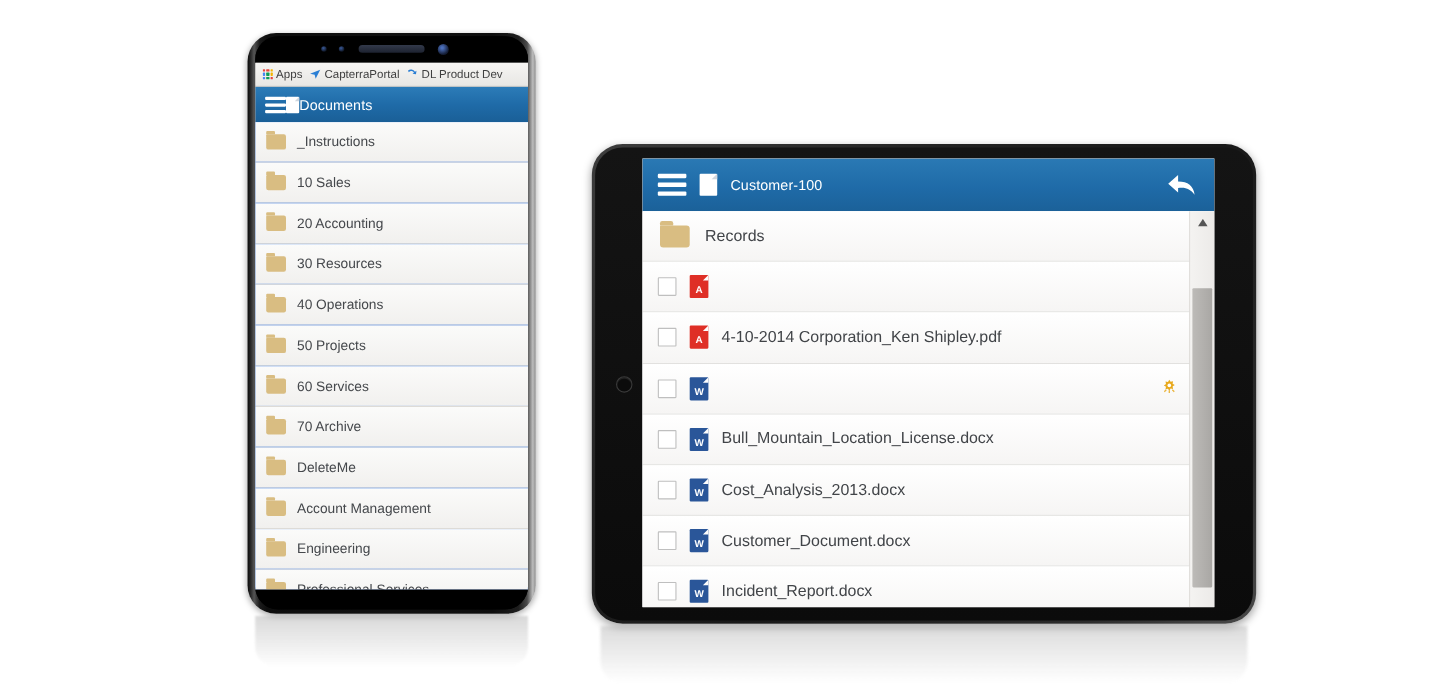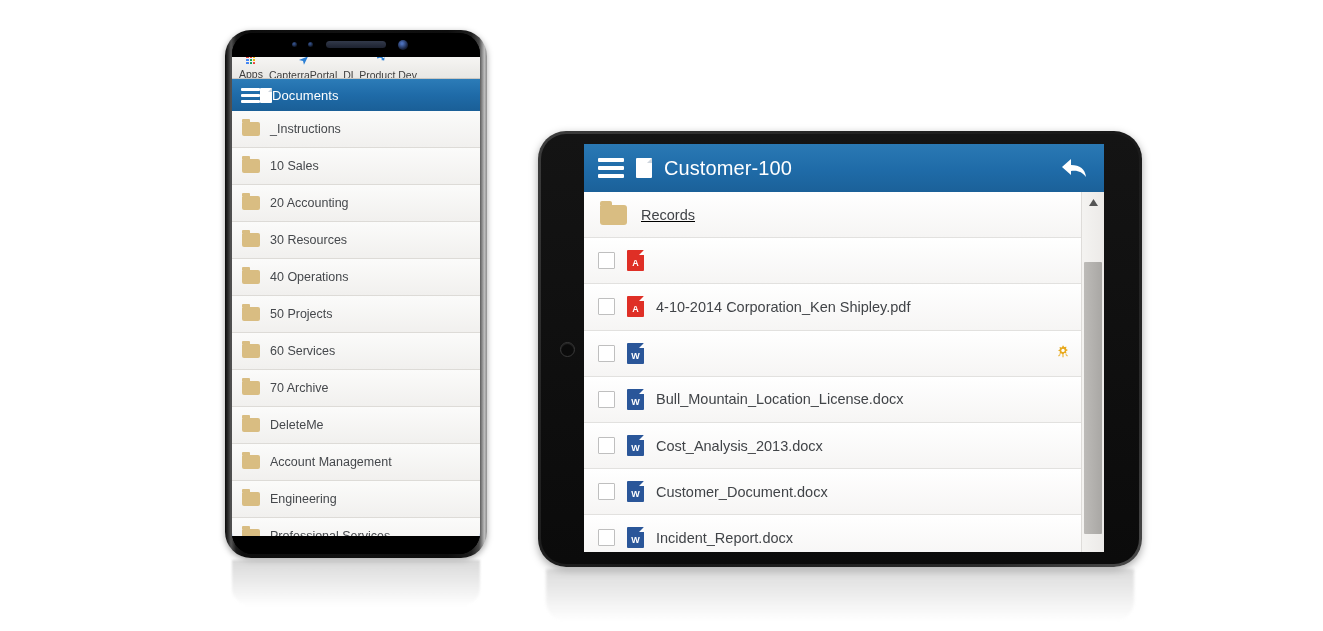--- a/index.html
+++ b/index.html
@@ -79,21 +79,21 @@
     border-bottom: 1px solid #c9c7c3;
     display: flex;
     align-items: center;
     padding-left: 7px;
     gap: 6px;
     font-size: 10.5px;
     color: #3b3b3b;
     white-space: nowrap;
     overflow: hidden;
   }
-  .bm-item { display: flex; align-items: center; gap: 3px; flex-direction: column; }
+  .bm-item { display: flex; align-items: center; gap: 3px; }
   .bm-label { font-size: 10.5px; color: #3f3f3f; }
   .apps-grid {
     width: 9px; height: 9px;
     display: grid;
     grid-template-columns: repeat(3, 1fr);
     grid-template-rows: repeat(3, 1fr);
     gap: 1px;
   }
   .apps-grid i { display: block; border-radius: 0.5px; }
 
@@ -222,21 +222,21 @@
     background: linear-gradient(to bottom, #2a79b4 0%, #1f6ba8 55%, #1b6199 100%);
     display: flex;
     align-items: center;
     padding: 0 14px 0 14px;
     gap: 12px;
   }
   #tablet-header .hamburger { width: 26px; height: 20px; }
   #tablet-header .hamburger i { height: 4px; }
   #tablet-header .doc-icon { width: 16px; height: 20px; }
   #tablet-header .doc-icon::after { border-width: 0 0 5px 5px; }
-  #tablet-header .header-title { font-size: 20px; }
+  #tablet-header .header-title { font-size: 13px; }
   #back-arrow {
     margin-left: auto;
     width: 30px; height: 26px;
     flex: none;
     display: flex; align-items: center; justify-content: center;
   }
 
   #tablet-body {
     position: relative;
     height: 360px;
@@ -248,21 +248,20 @@
     height: 45.2px;
     display: flex;
     align-items: center;
     padding-left: 14px;
     gap: 0;
     border-bottom: 1px solid #e2e1df;
     background: linear-gradient(to bottom, #ffffff 0%, #f6f5f4 100%);
   }
   .file-row.folder-type {
     padding-left: 16px;
-    text-decoration: underline;
   }
   .row-checkbox {
     width: 15px; height: 15px;
     flex: none;
     border: 1px solid #bfbfbf;
     background: #fff;
     border-radius: 1px;
     margin-right: 12px;
   }
   .file-icon {

